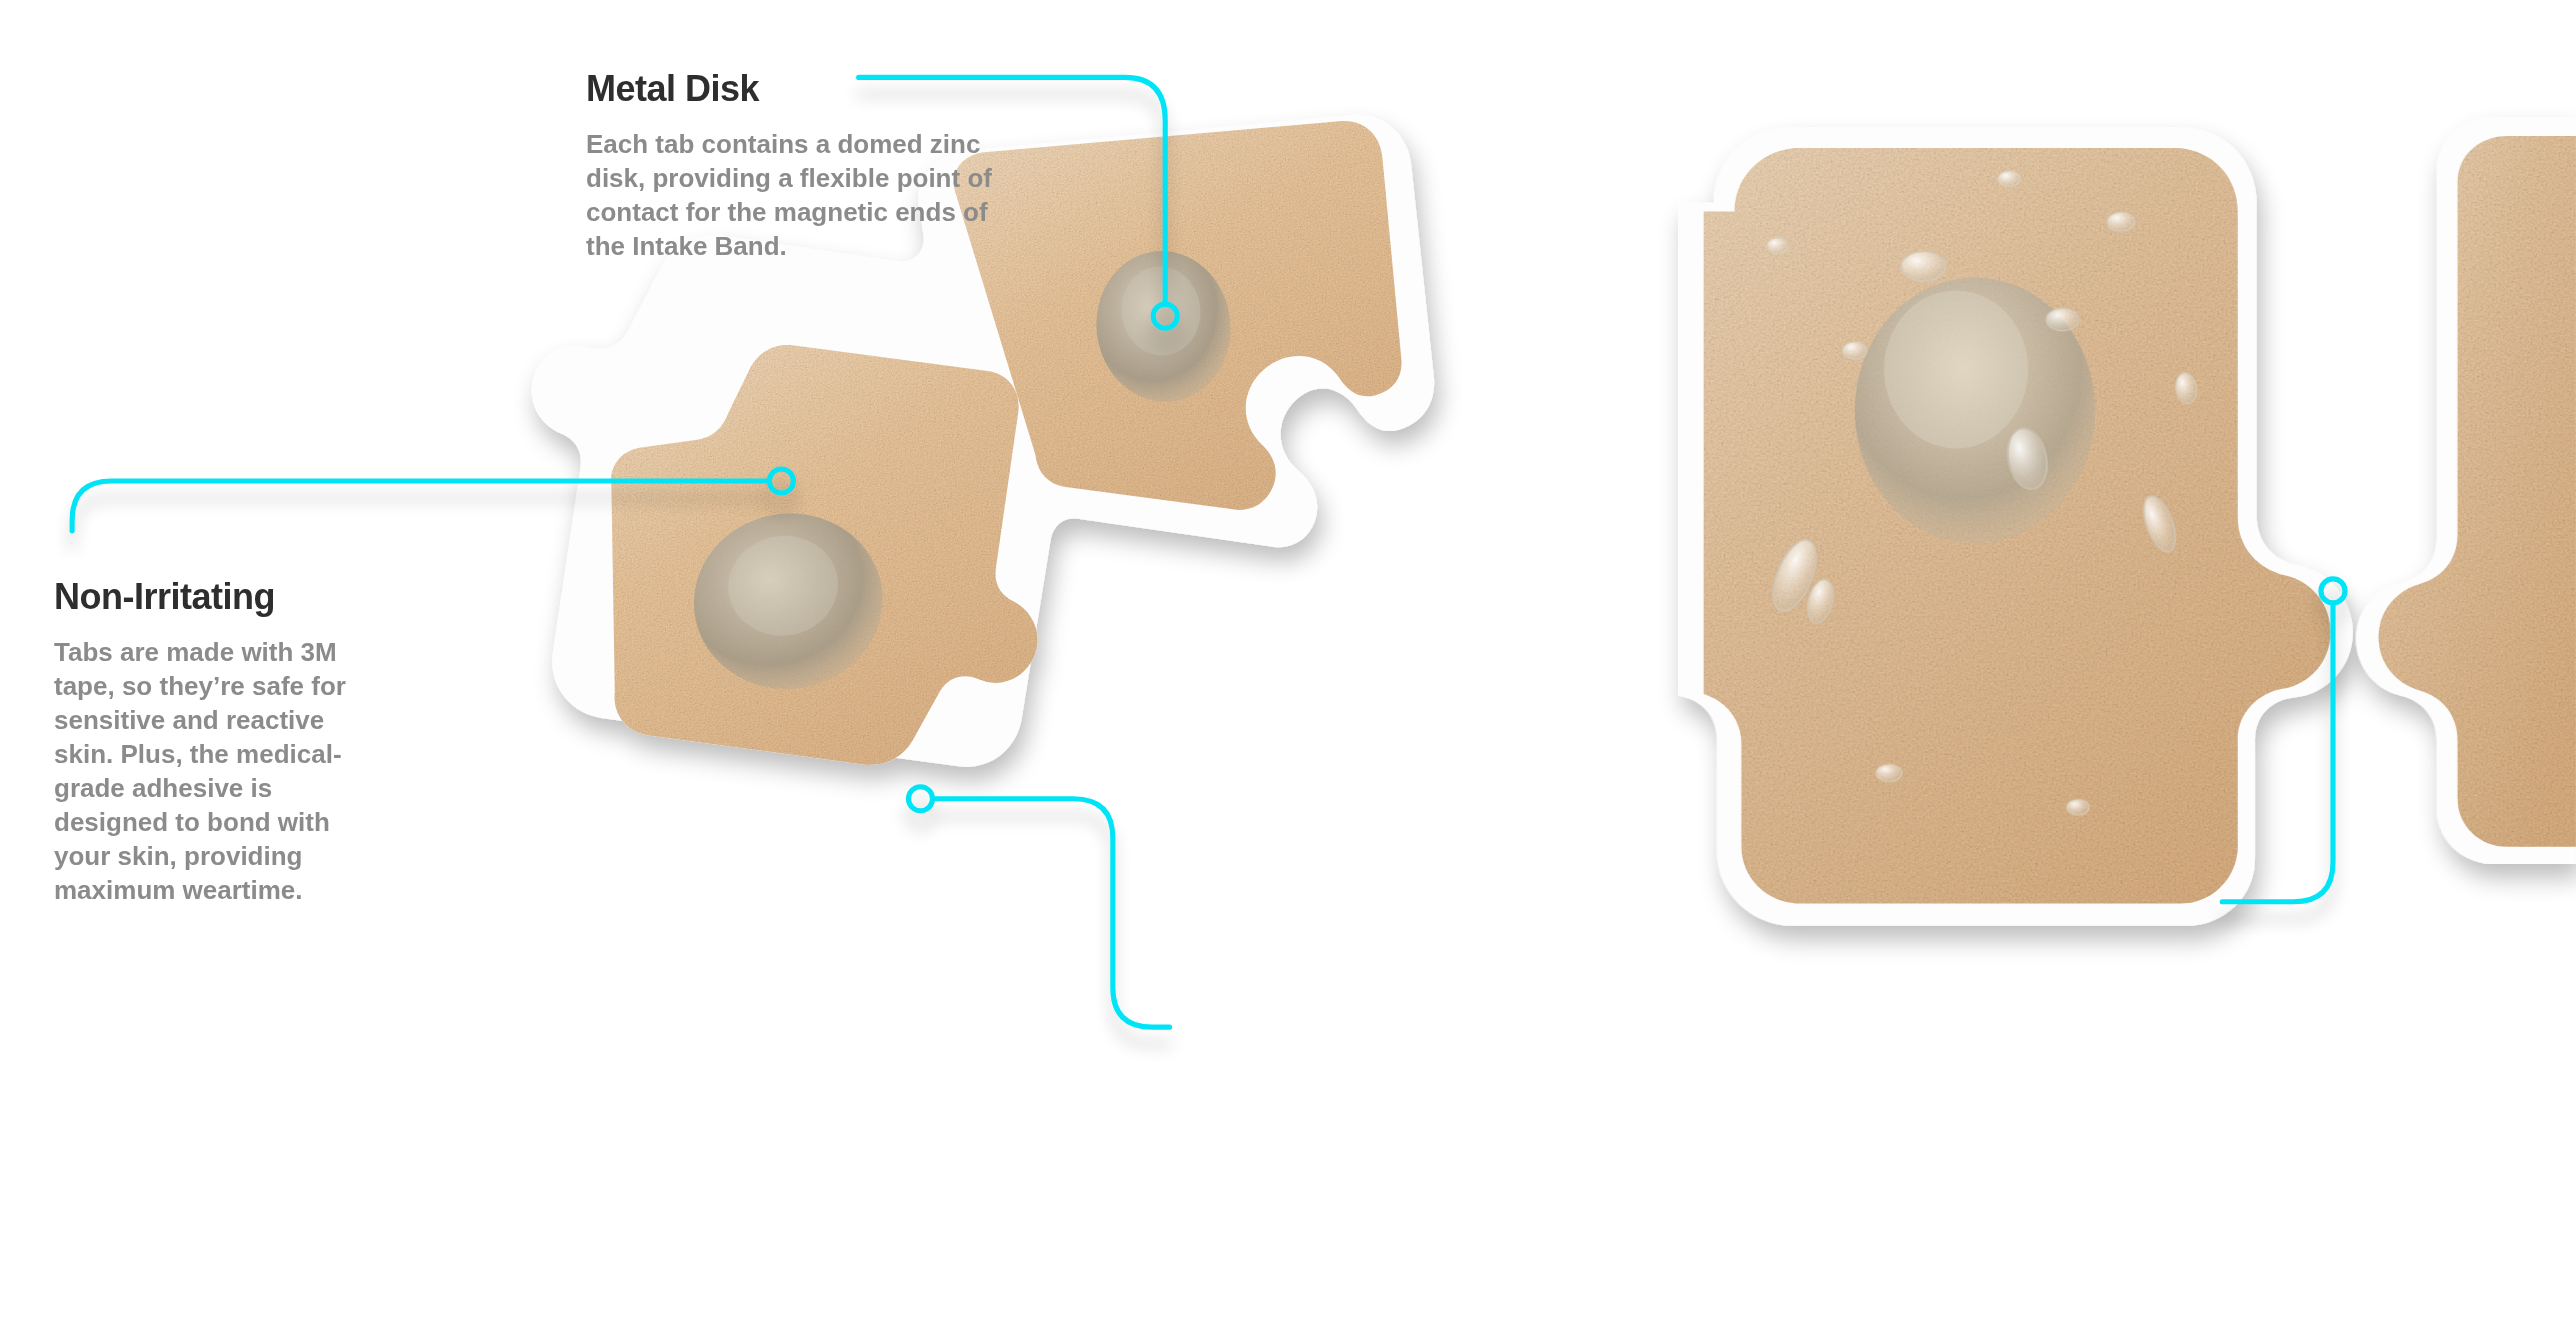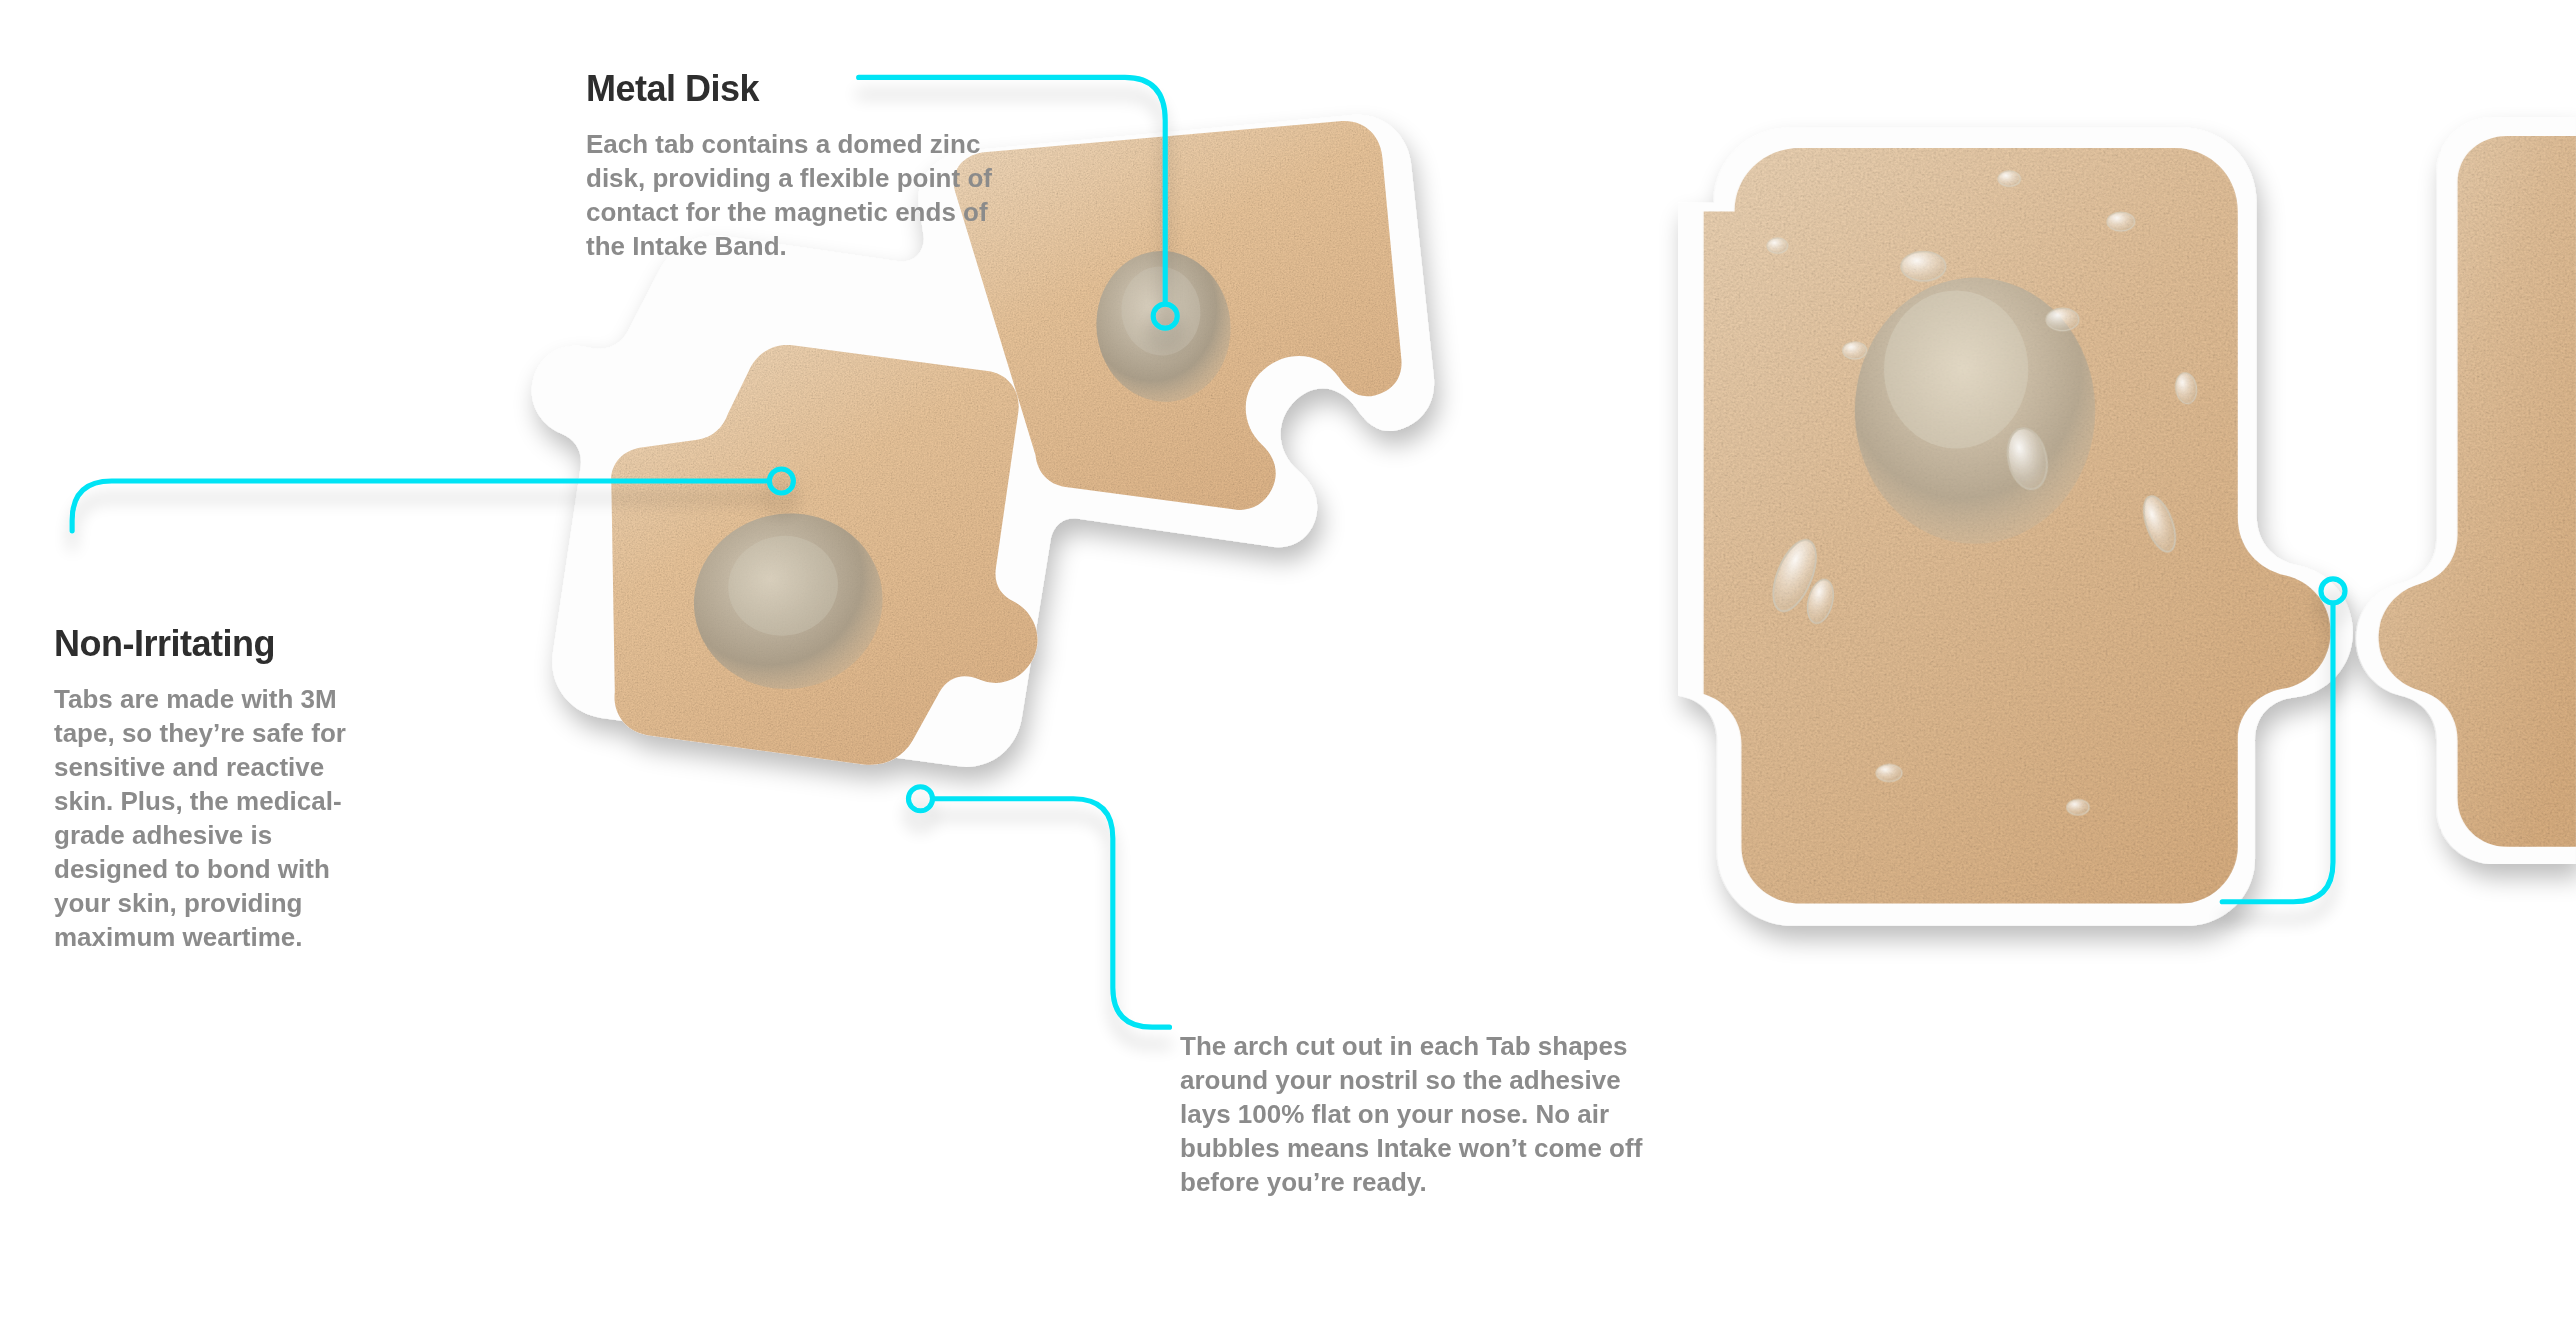--- a/index.html
+++ b/index.html
@@ -36,21 +36,21 @@
     font-size:26px;
     color:#8b8b8b;
     line-height:34px;
     font-weight:700;
   }
   .callout .c-body p { margin:0; }
 
   #callout-metal-disk  { left:586px;  top:70px;  width:447px; }
   #callout-metal-disk  .c-body { margin-top:19px; width:429px; }
 
-  #callout-non-irritating { left:54px; top:578px; width:326px;margin-top:47px; }
+  #callout-non-irritating { left:54px; top:578px; width:326px; }
   #callout-non-irritating .c-body { margin-top:19px; width:318px; }
 
   #callout-cut-out { left:1180px; top:996px; width:481px; }
   #callout-cut-out .c-body { margin-top:33px; width:472px; }
 
   #callout-water-proof { left:1908px; top:884px; width:404px; }
   #callout-water-proof .c-body { margin-top:12px; width:395px; }
 
   
   #leaders {
@@ -330,22 +330,19 @@
   </div>
 
   <div class="callout" id="callout-non-irritating">
     <div class="c-title">Non-Irritating</div>
     <div class="c-body">
       <p>Tabs are made with 3M tape, so they’re safe for sensitive and reactive skin. Plus, the medical-grade adhesive is designed to bond with your skin, providing maximum weartime.</p>
     </div>
   </div>
 
   <div class="callout" id="callout-cut-out">
-    <div class="c-body">
-      <p>The arch cut out in each Tab shapes around your nostril so the adhesive lays 100% flat on your nose. No air bubbles means Intake won’t come off before you’re ready.</p>
-    </div>
   </div>
 
   <div class="callout" id="callout-water-proof">
   </div>
 
 </div>
 
 
 </body></html>

